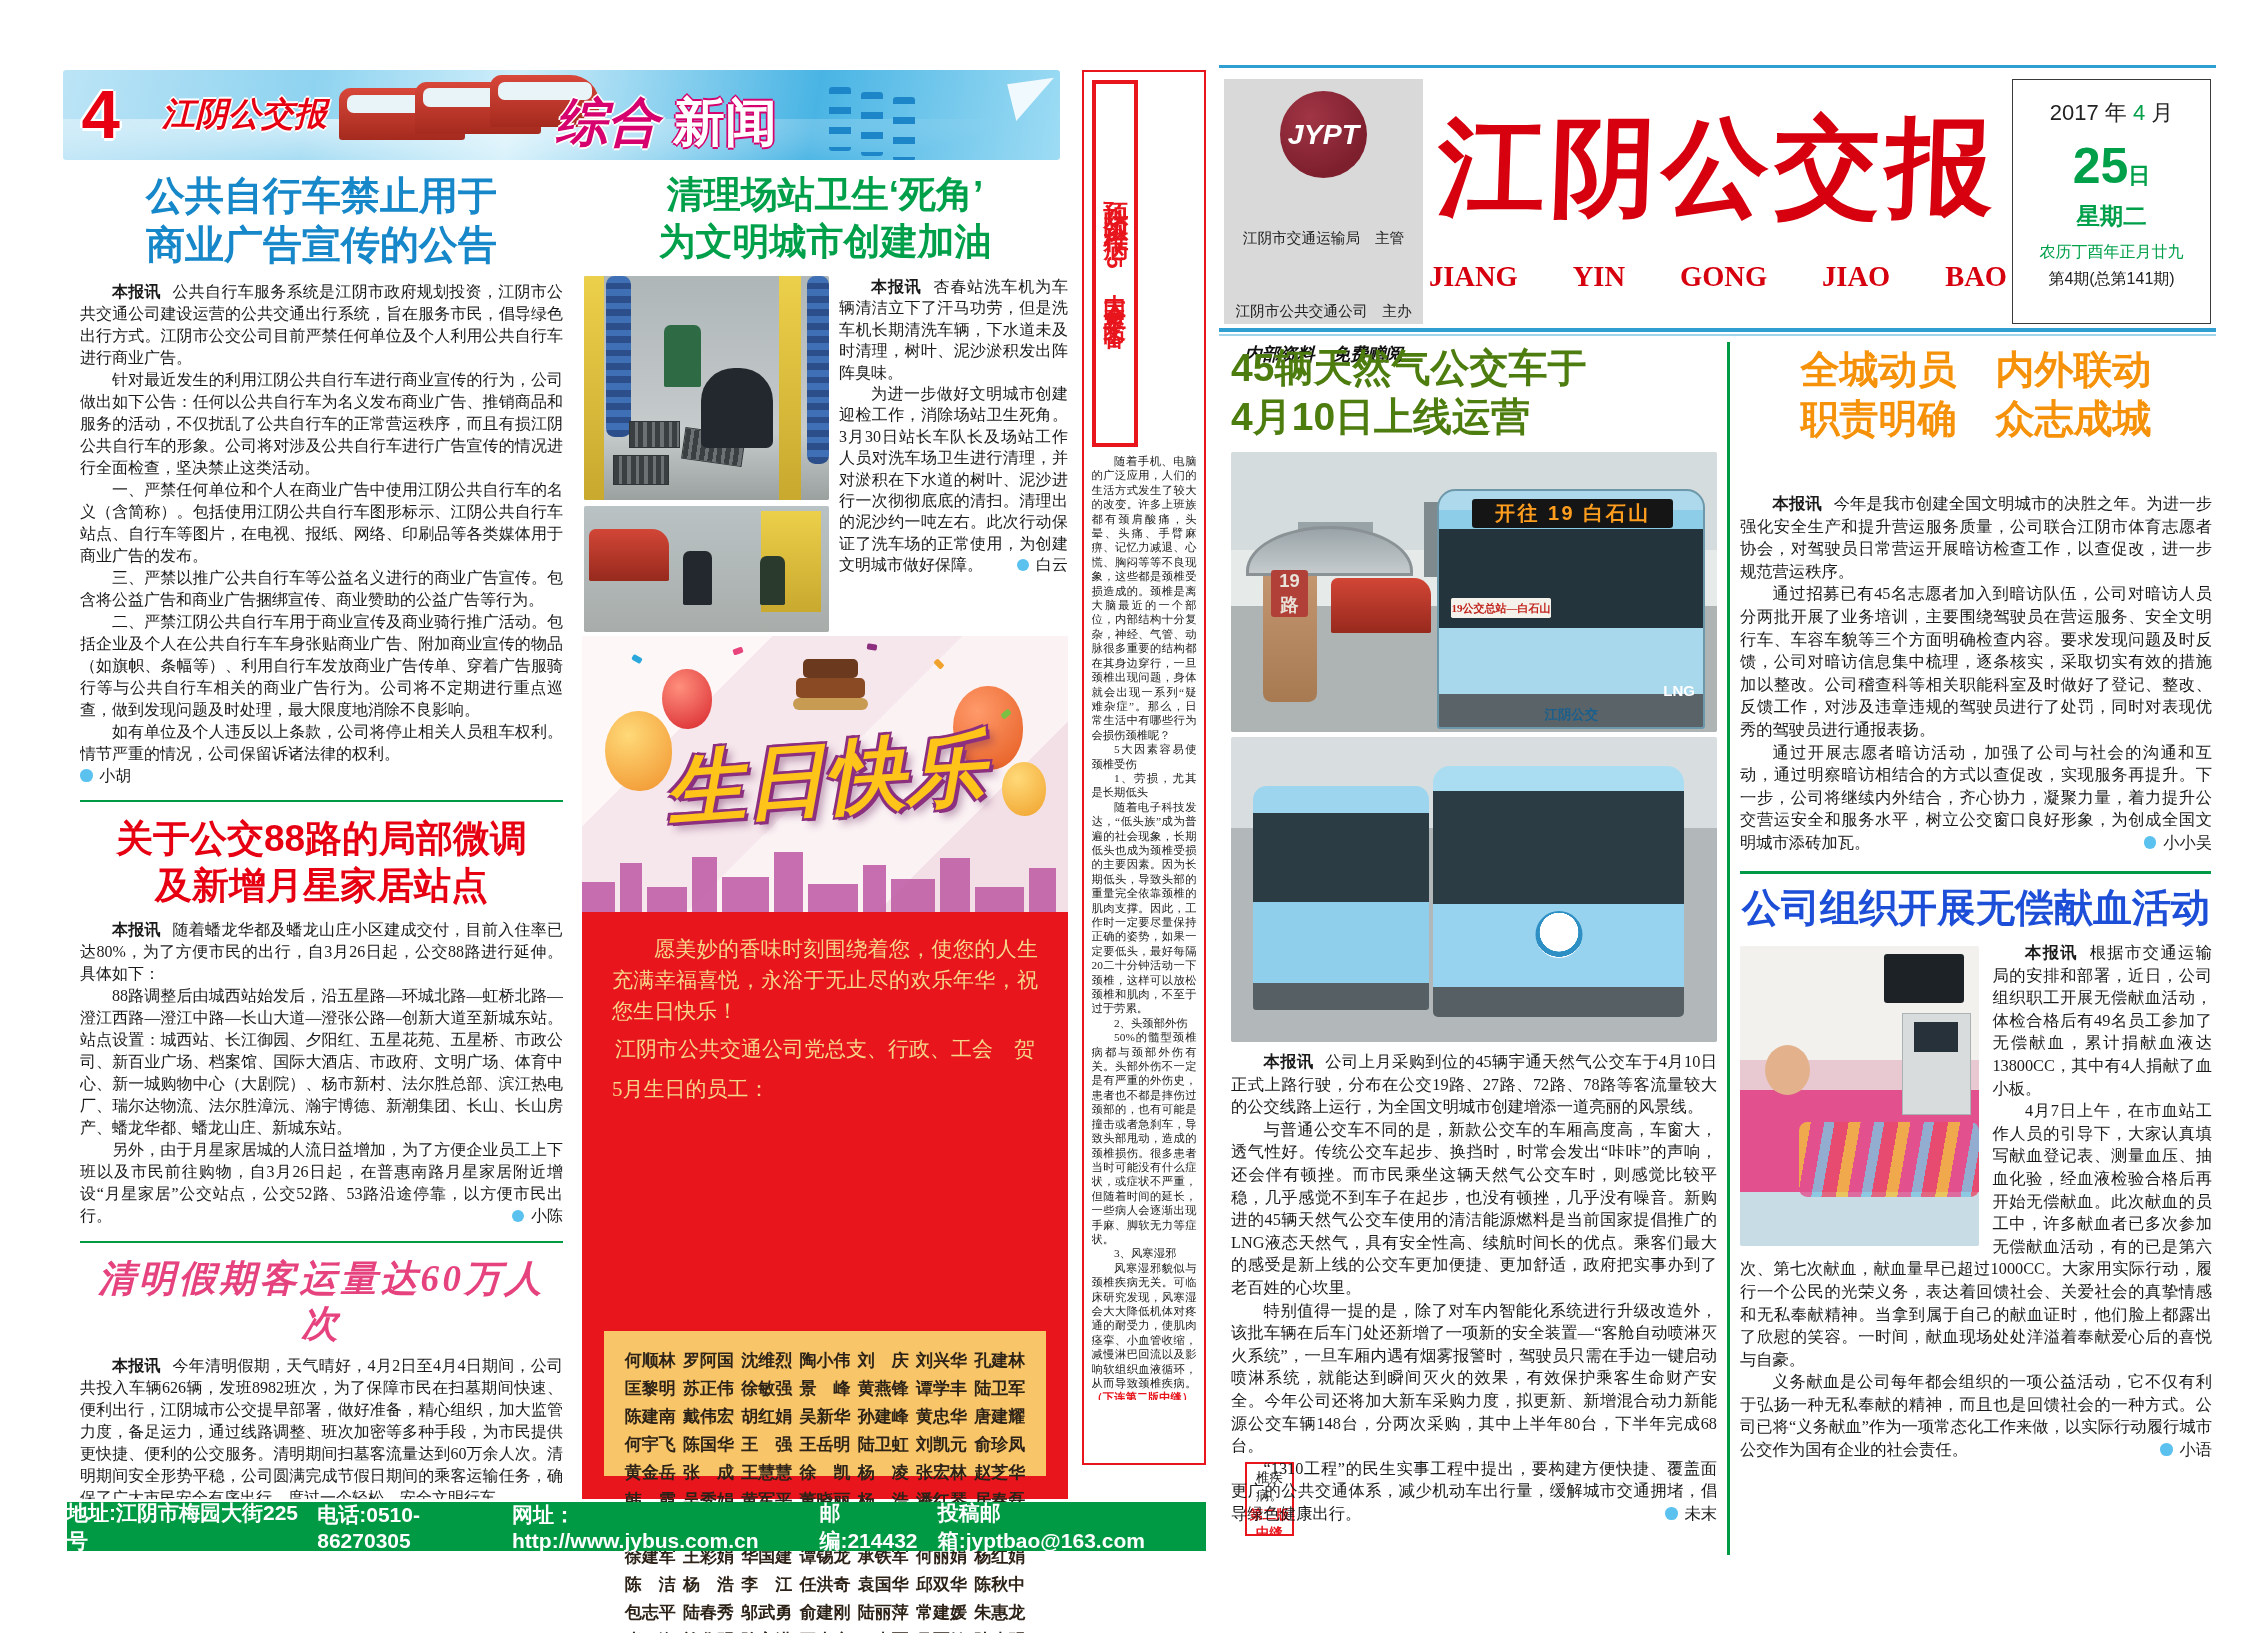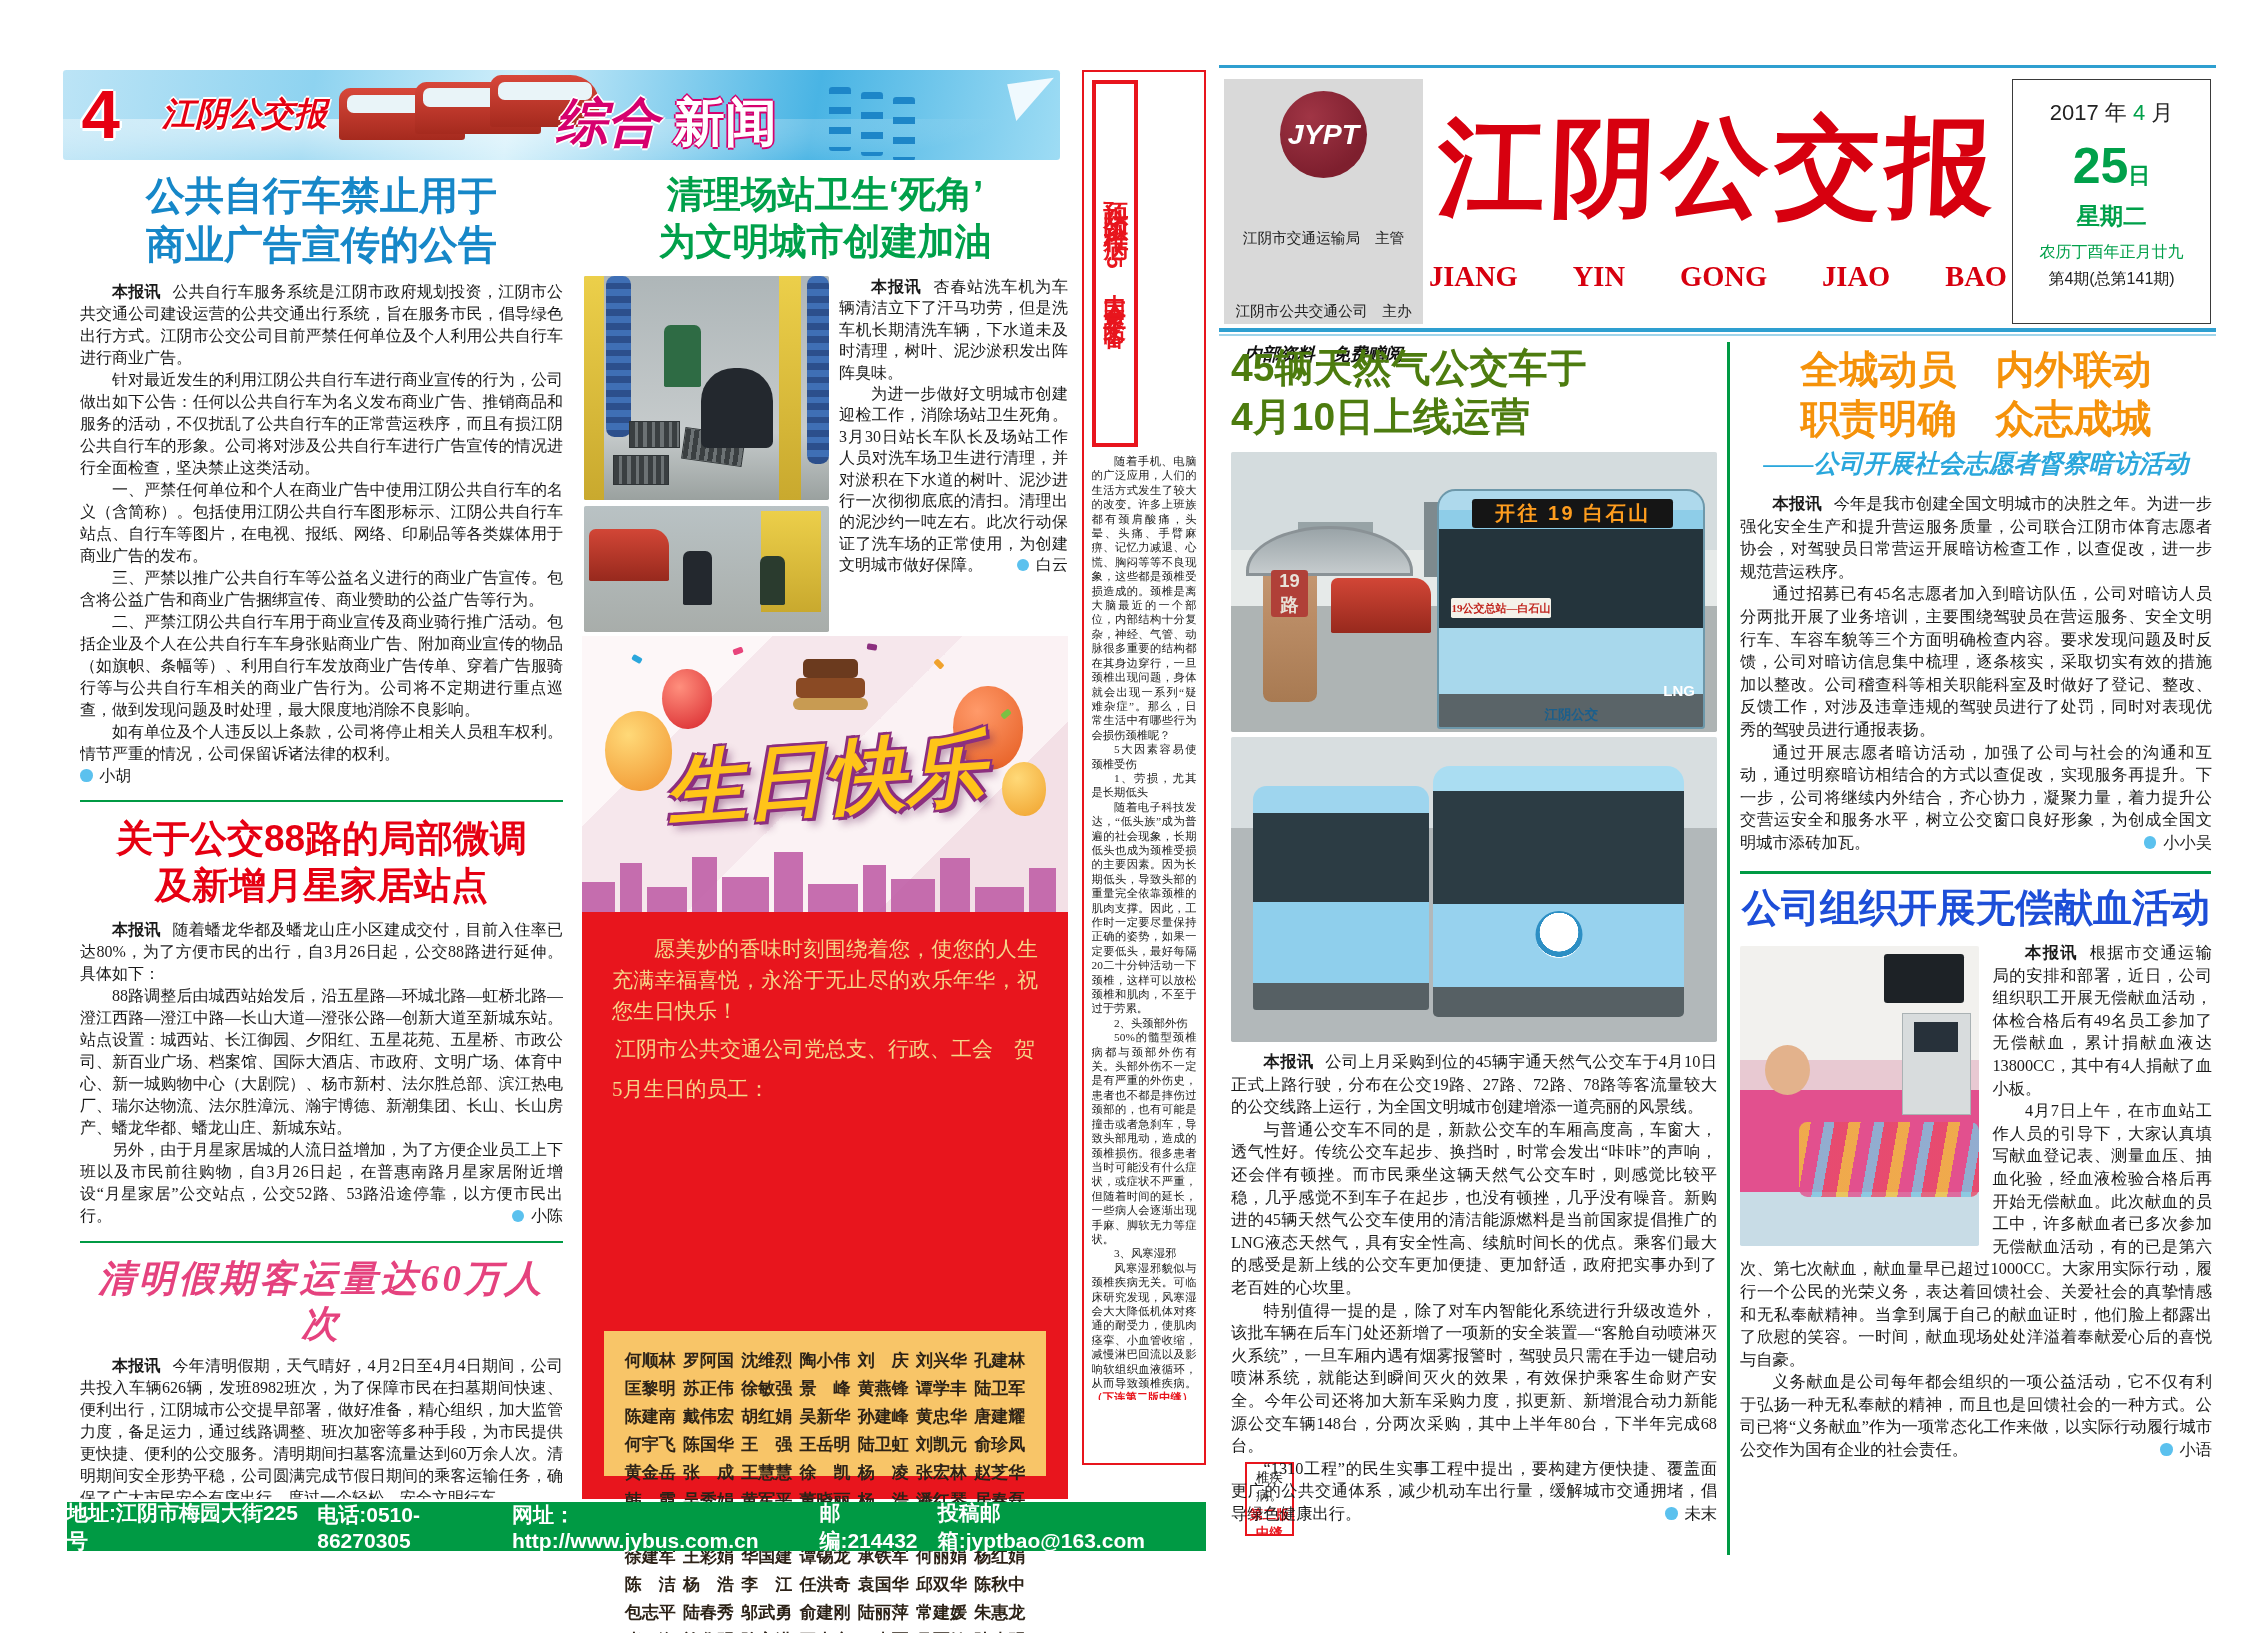--- a/index.html
+++ b/index.html
@@ -480,21 +480,20 @@
       </div>
     <p><span>“1310工程”的民生实事工程中提出，要构建方便快捷、覆盖面更广的公共交通体系，减少机动车出行量，缓解城市交通拥堵，倡导绿色健康出行。</span><span class="author-inline"><span class="dot"></span><span>未末</span></span></p>
   </div>
 
   <div class="abs divider"></div>
 
   <div class="abs t-orange">
     <div>全城动员　内外联动</div>
     <div>职责明确　众志成城</div>
   </div>
-  <div class="abs subtitle">——公司开展社会志愿者督察暗访活动</div>
 
   <div class="abs volBody jtext">
     <p><span class="lead">本报讯</span><span>今年是我市创建全国文明城市的决胜之年。为进一步强化安全生产和提升营运服务质量，公司联合江阴市体育志愿者协会，对驾驶员日常营运开展暗访检查工作，以查促改，进一步规范营运秩序。</span></p>
     <div>
         <span class="para">通过招募已有45名志愿者加入到暗访队伍，公司对暗访人员分两批开展了业务培训，主要围绕驾驶员在营运服务、安全文明行车、车容车貌等三个方面明确检查内容。要求发现问题及时反馈，公司对暗访信息集中梳理，逐条核实，采取切实有效的措施加以整改。公司稽查科等相关职能科室及时做好了登记、整改、反馈工作，对涉及违章违规的驾驶员进行了处罚，同时对表现优秀的驾驶员进行通报表扬。</span>
       </div>
     <p><span>通过开展志愿者暗访活动，加强了公司与社会的沟通和互动，通过明察暗访相结合的方式以查促改，实现服务再提升。下一步，公司将继续内外结合，齐心协力，凝聚力量，着力提升公交营运安全和服务水平，树立公交窗口良好形象，为创成全国文明城市添砖加瓦。</span><span class="author-inline"><span class="dot"></span><span>小小吴</span></span></p>
   </div>
 
   <div class="abs hl2"></div>

